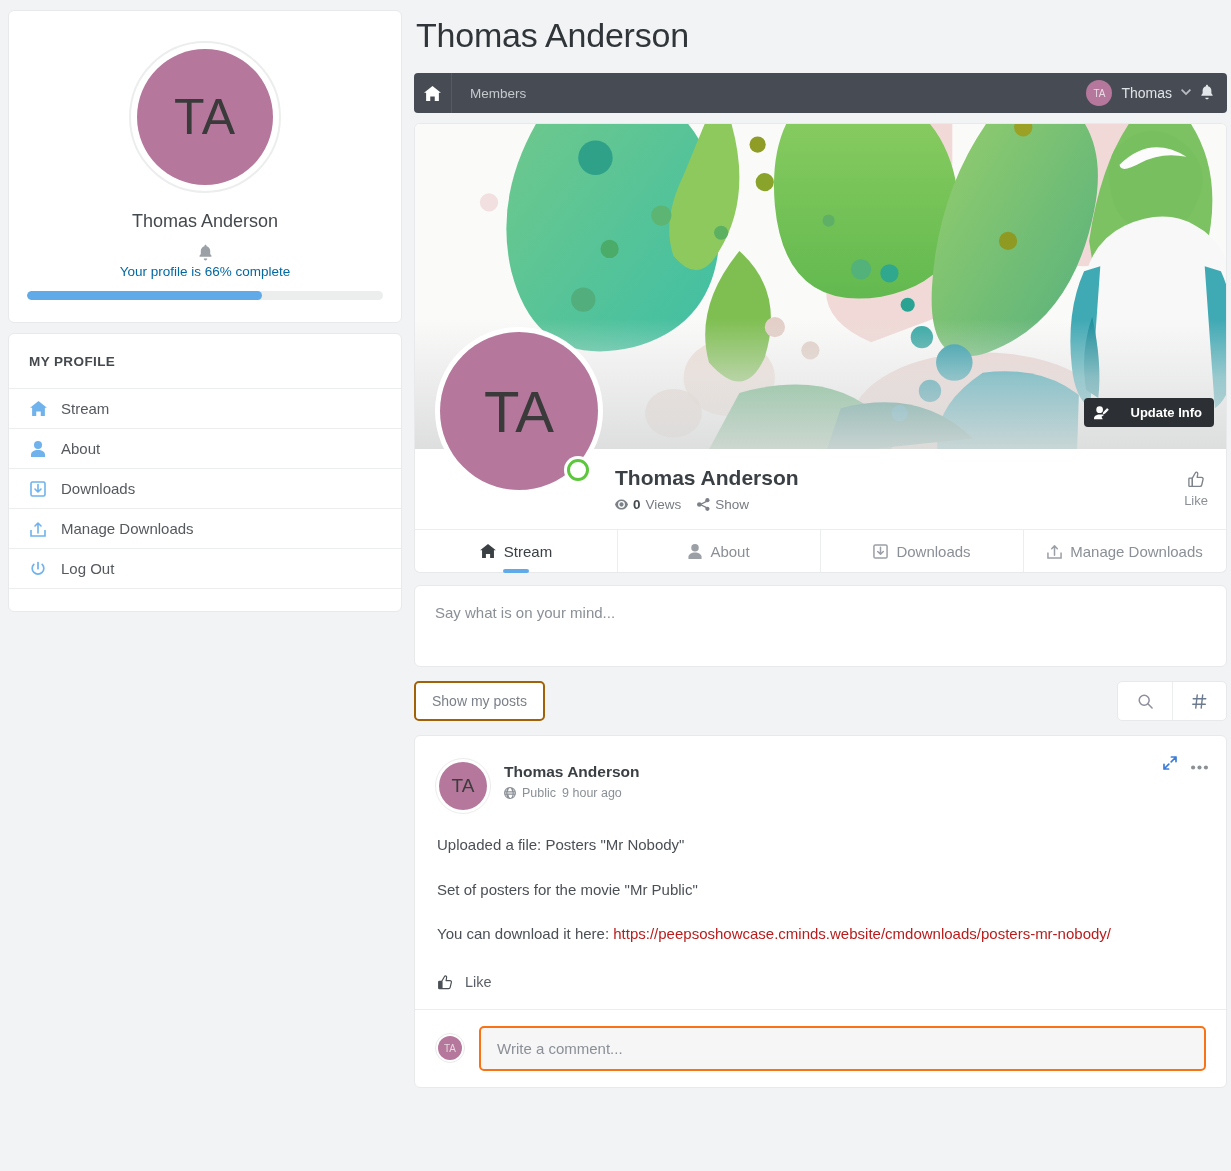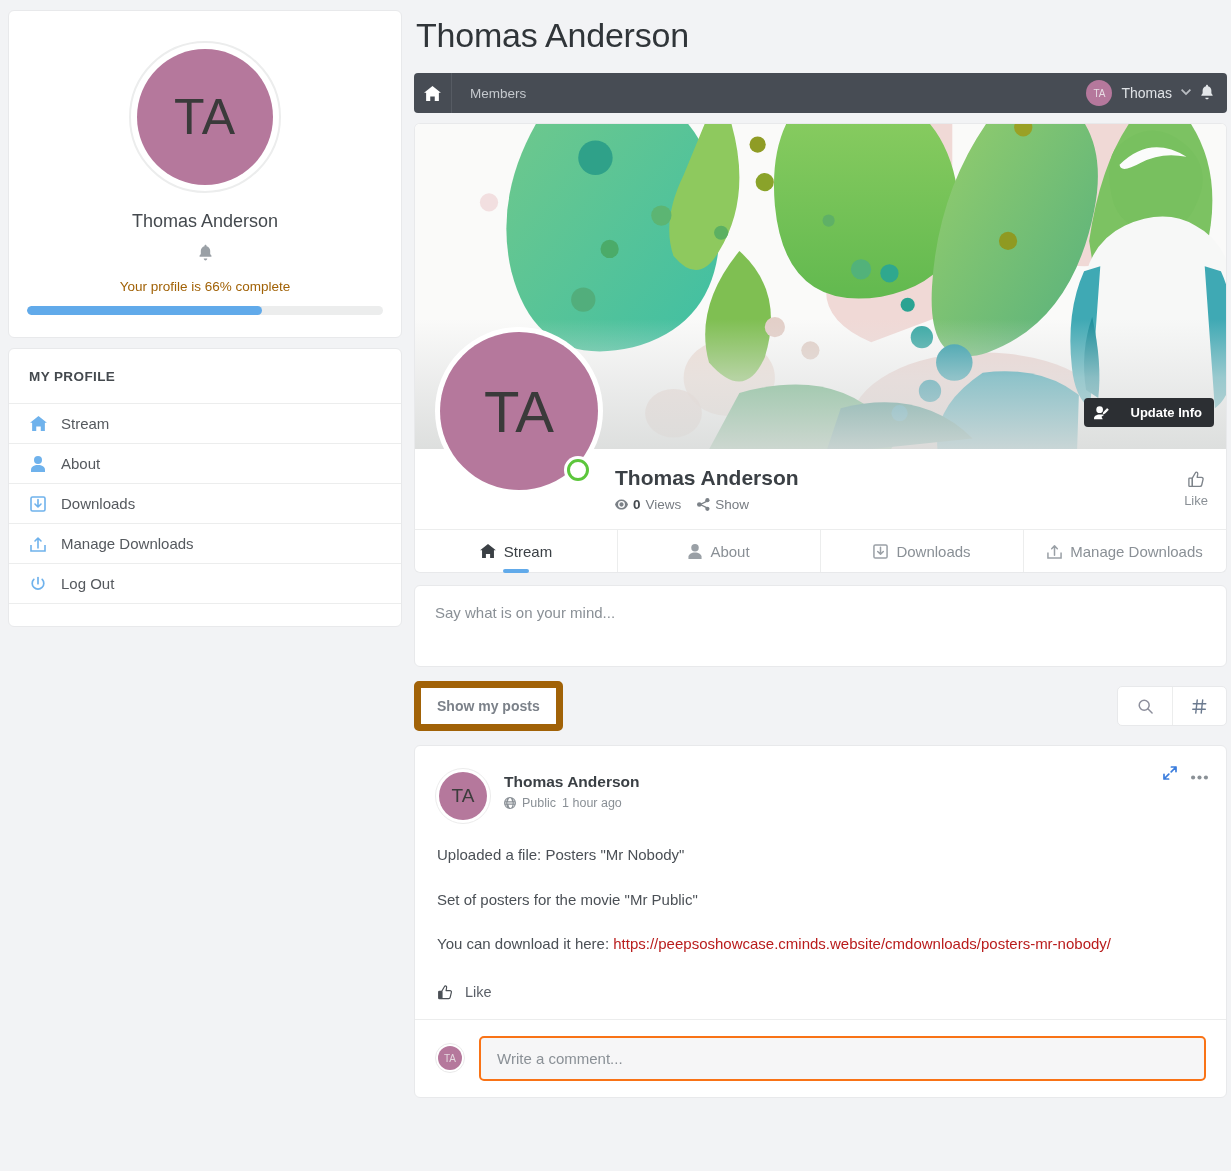--- a/index.html
+++ b/index.html
@@ -39,23 +39,23 @@
     font-family: "Liberation Sans", sans-serif;
   }
   .profile-name {
     margin-top: 18px;
     font-size: 18px;
     color: #44494e;
     font-weight: 400;
   }
   .bell-row { margin-top: 12px; color: #8e9499; font-size: 15px; line-height: 1; }
   .progress-label {
-    margin-top: 16px;
+    margin-top: 1px;
     font-size: 13.5px;
-    color: #a16207;
+    color: #0369a1;
   }
   .progress-track {
     margin-top: 12px;
     height: 9px;
     background: #eceded;
     border-radius: 6px;
     overflow: hidden;
   }
   .progress-fill { height: 100%; background: #61aaea; border-radius: 6px; }
 
@@ -225,22 +225,22 @@
     height: 82px;
     padding: 18px 20px;
     color: #8a9096;
     font-size: 15px;
     cursor: text;
   }
 
   
   .filter-row { margin-top: 14px; display: flex; align-items: center; }
   .btn-ghost {
-    background: #fff; border: 7px solid #a16207; border-radius: 5px;
-    padding: 10px 16px; font-size: 14px; color: #7b8189; cursor: pointer; font-weight: bold;
+    background: #fff; border: 2px solid #a16207; border-radius: 5px;
+    padding: 10px 16px; font-size: 14px; color: #7b8189; cursor: pointer;
   }
   .icon-group { margin-left: auto; display: flex; background: #fff; border: 1px solid #e8e9eb; border-radius: 5px; overflow: hidden; }
   .icon-btn {
     width: 54px; height: 38px; display: flex; align-items: center; justify-content: center;
     color: #8d8f9c; font-size: 15px; cursor: pointer;
   }
   .icon-btn + .icon-btn { border-left: 1px solid #eceded; }
 
   
   .post {
@@ -610,21 +610,21 @@
         </div>
         <div>
           <div class="post-author">Thomas Anderson</div>
           <div class="post-sub">
             <span class="ico">
               <svg width="12" height="12" viewBox="0 0 12 12" fill="#8a9096">
                   <path d="M6 0a6 6 0 100 12A6 6 0 006 0zm0 1.1c.9 0 1.7 1.3 2 3.2H4c.3-1.9 1.1-3.2 2-3.2zM3 1.8c-.3.8-.6 1.6-.7 2.5H1.5A4.9 4.9 0 013 1.8zm6 0a4.9 4.9 0 011.5 2.5H9.7A8 8 0 009 1.8zM1.2 5.4h1.1a12 12 0 000 1.2H1.2a4.9 4.9 0 010-1.2zm2.2 0h5.2a10 10 0 010 1.2H3.4a10 10 0 010-1.2zm6.3 0h1.1a4.9 4.9 0 010 1.2H9.7a12 12 0 000-1.2zM1.5 7.7h.8c.1.9.4 1.7.7 2.5a4.9 4.9 0 01-1.5-2.5zm2 0h5c-.3 1.9-1.1 3.2-2 3.2s-1.7-1.3-2-3.2zm6.2 0h.8A4.9 4.9 0 019 10.2c.3-.8.6-1.6.7-2.5z"></path>
                 </svg>
             </span>
             <span>Public</span>
-            <span>1 hour ago</span>
+            <span>9 hour ago</span>
           </div>
         </div>
       </div>
 
       <div class="post-body">
         <p>Uploaded a file: Posters "Mr Nobody"</p>
         <p>Set of posters for the movie "Mr Public"</p>
         <p><span>You can download it here: </span><a href="#">https://peepsoshowcase.cminds.website/cmdownloads/posters-mr-nobody/</a></p>
       </div>
 

